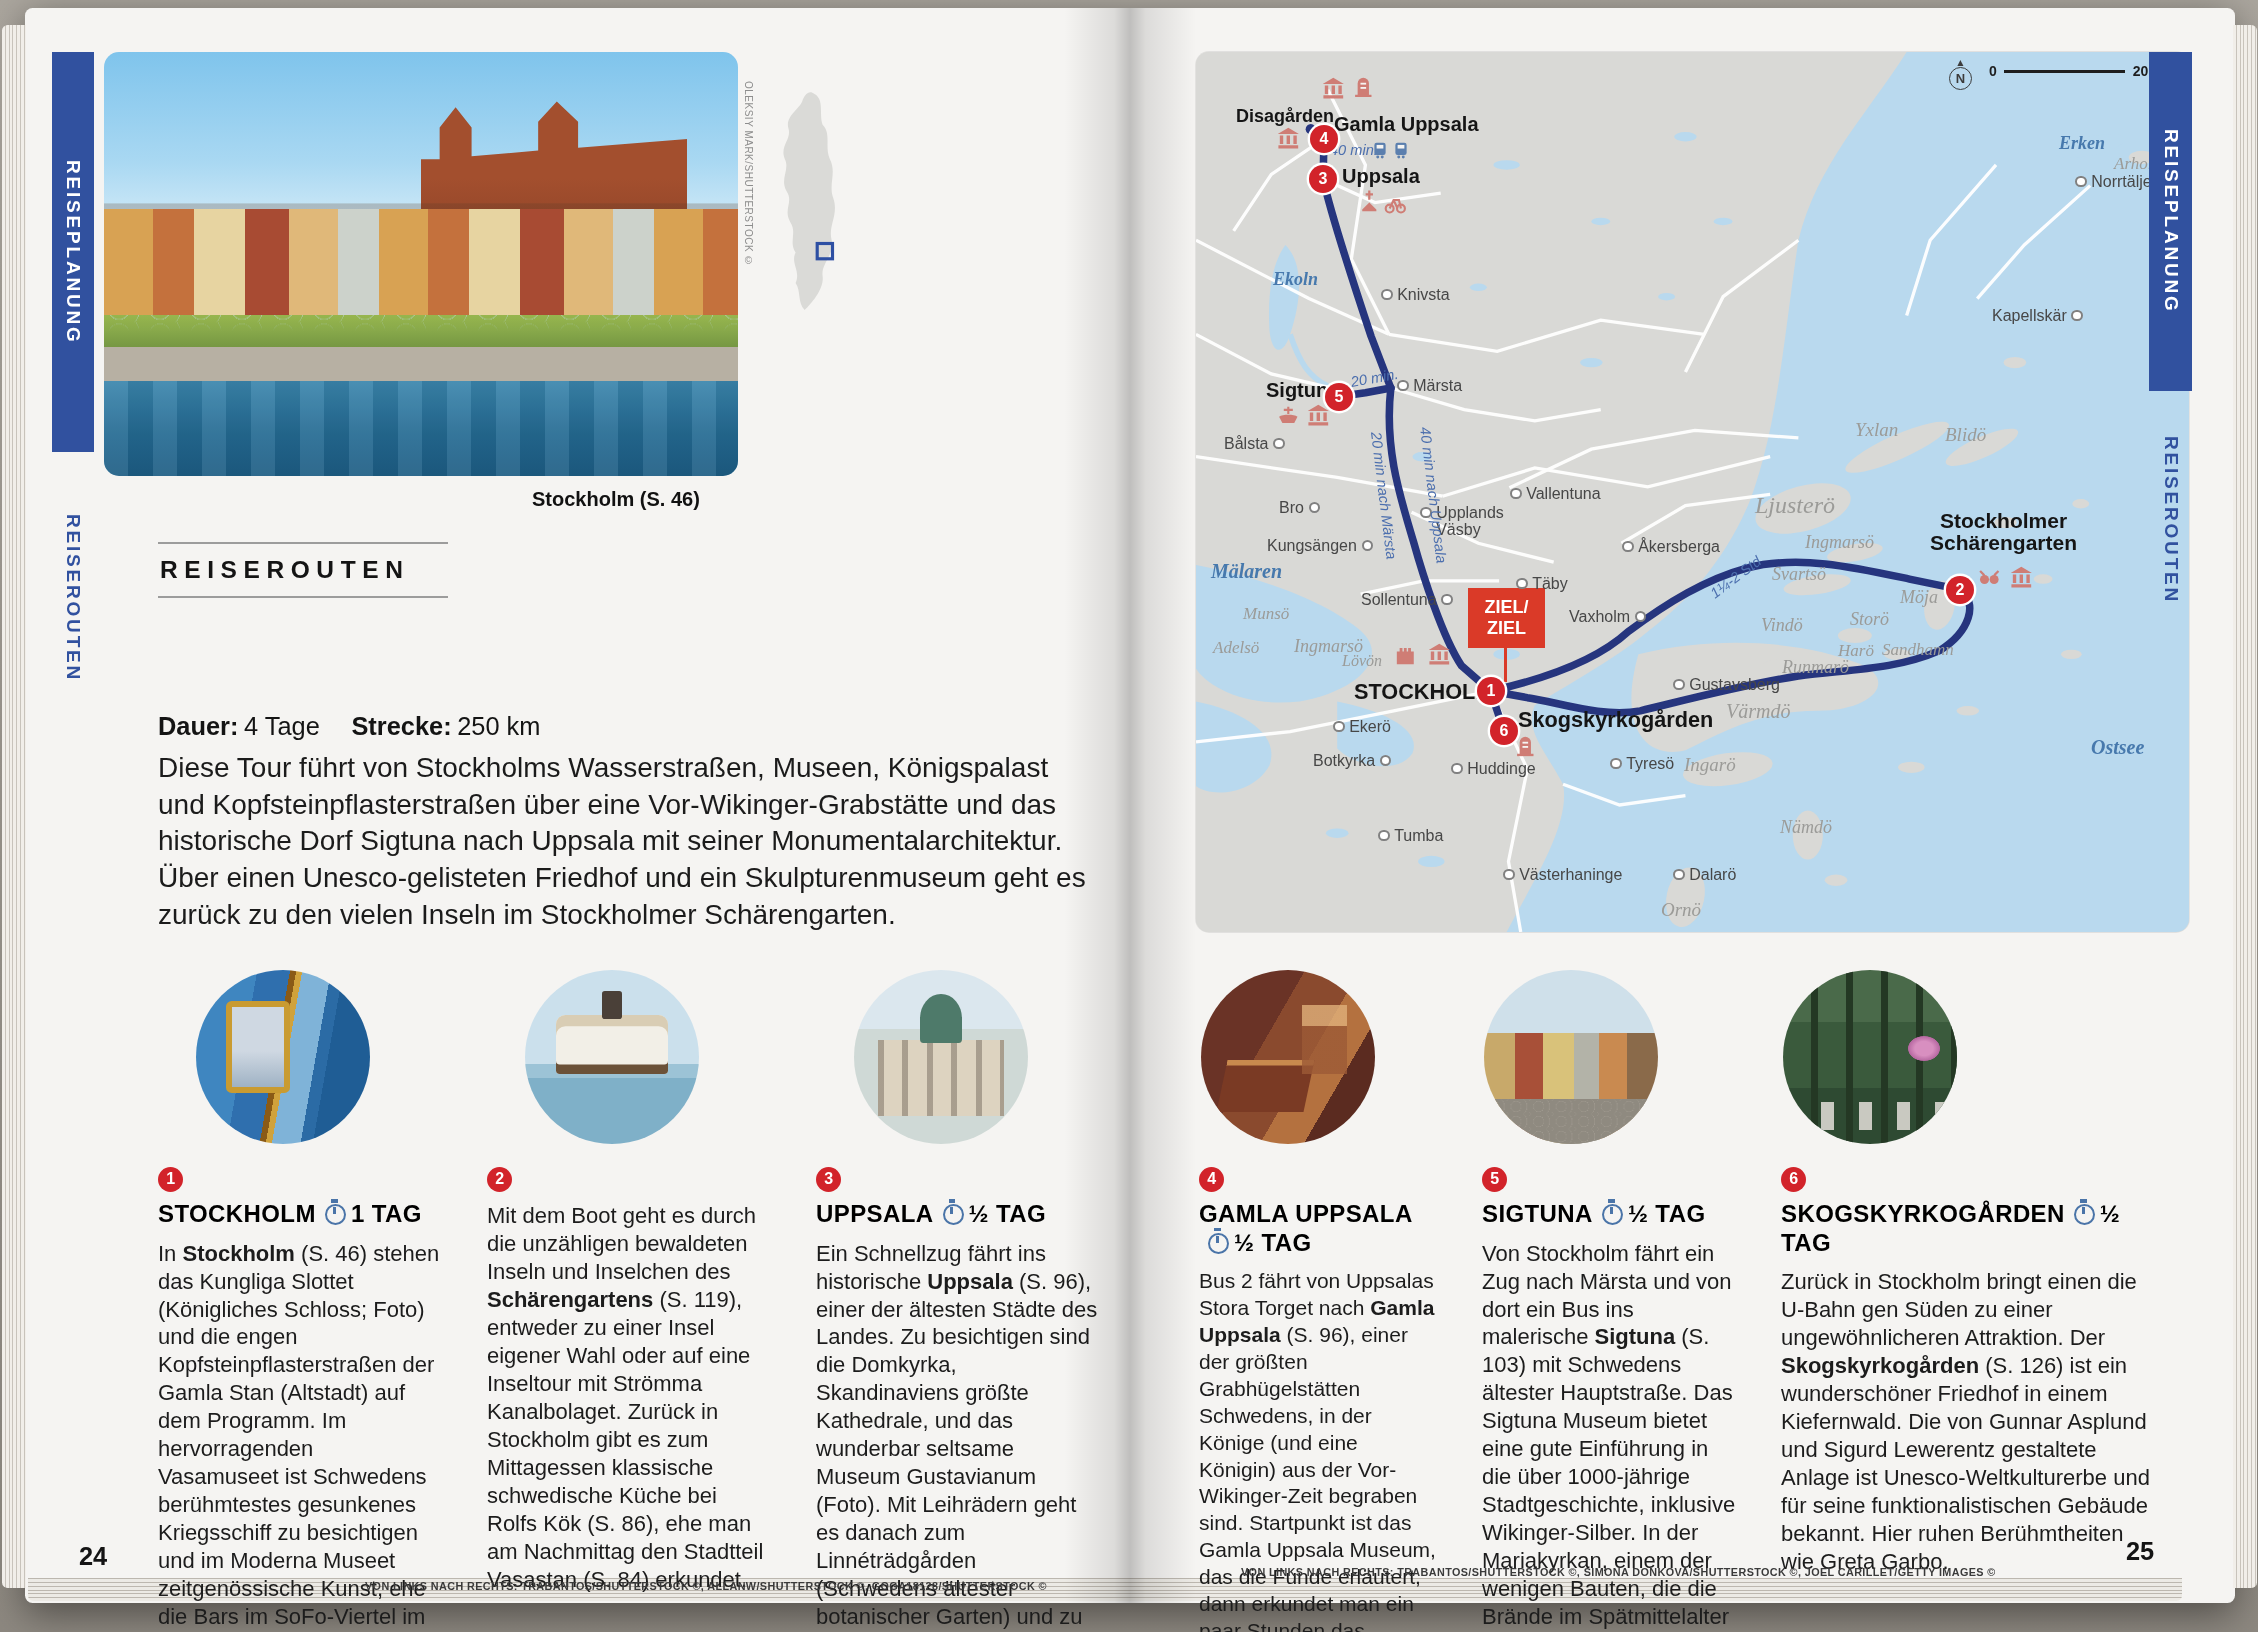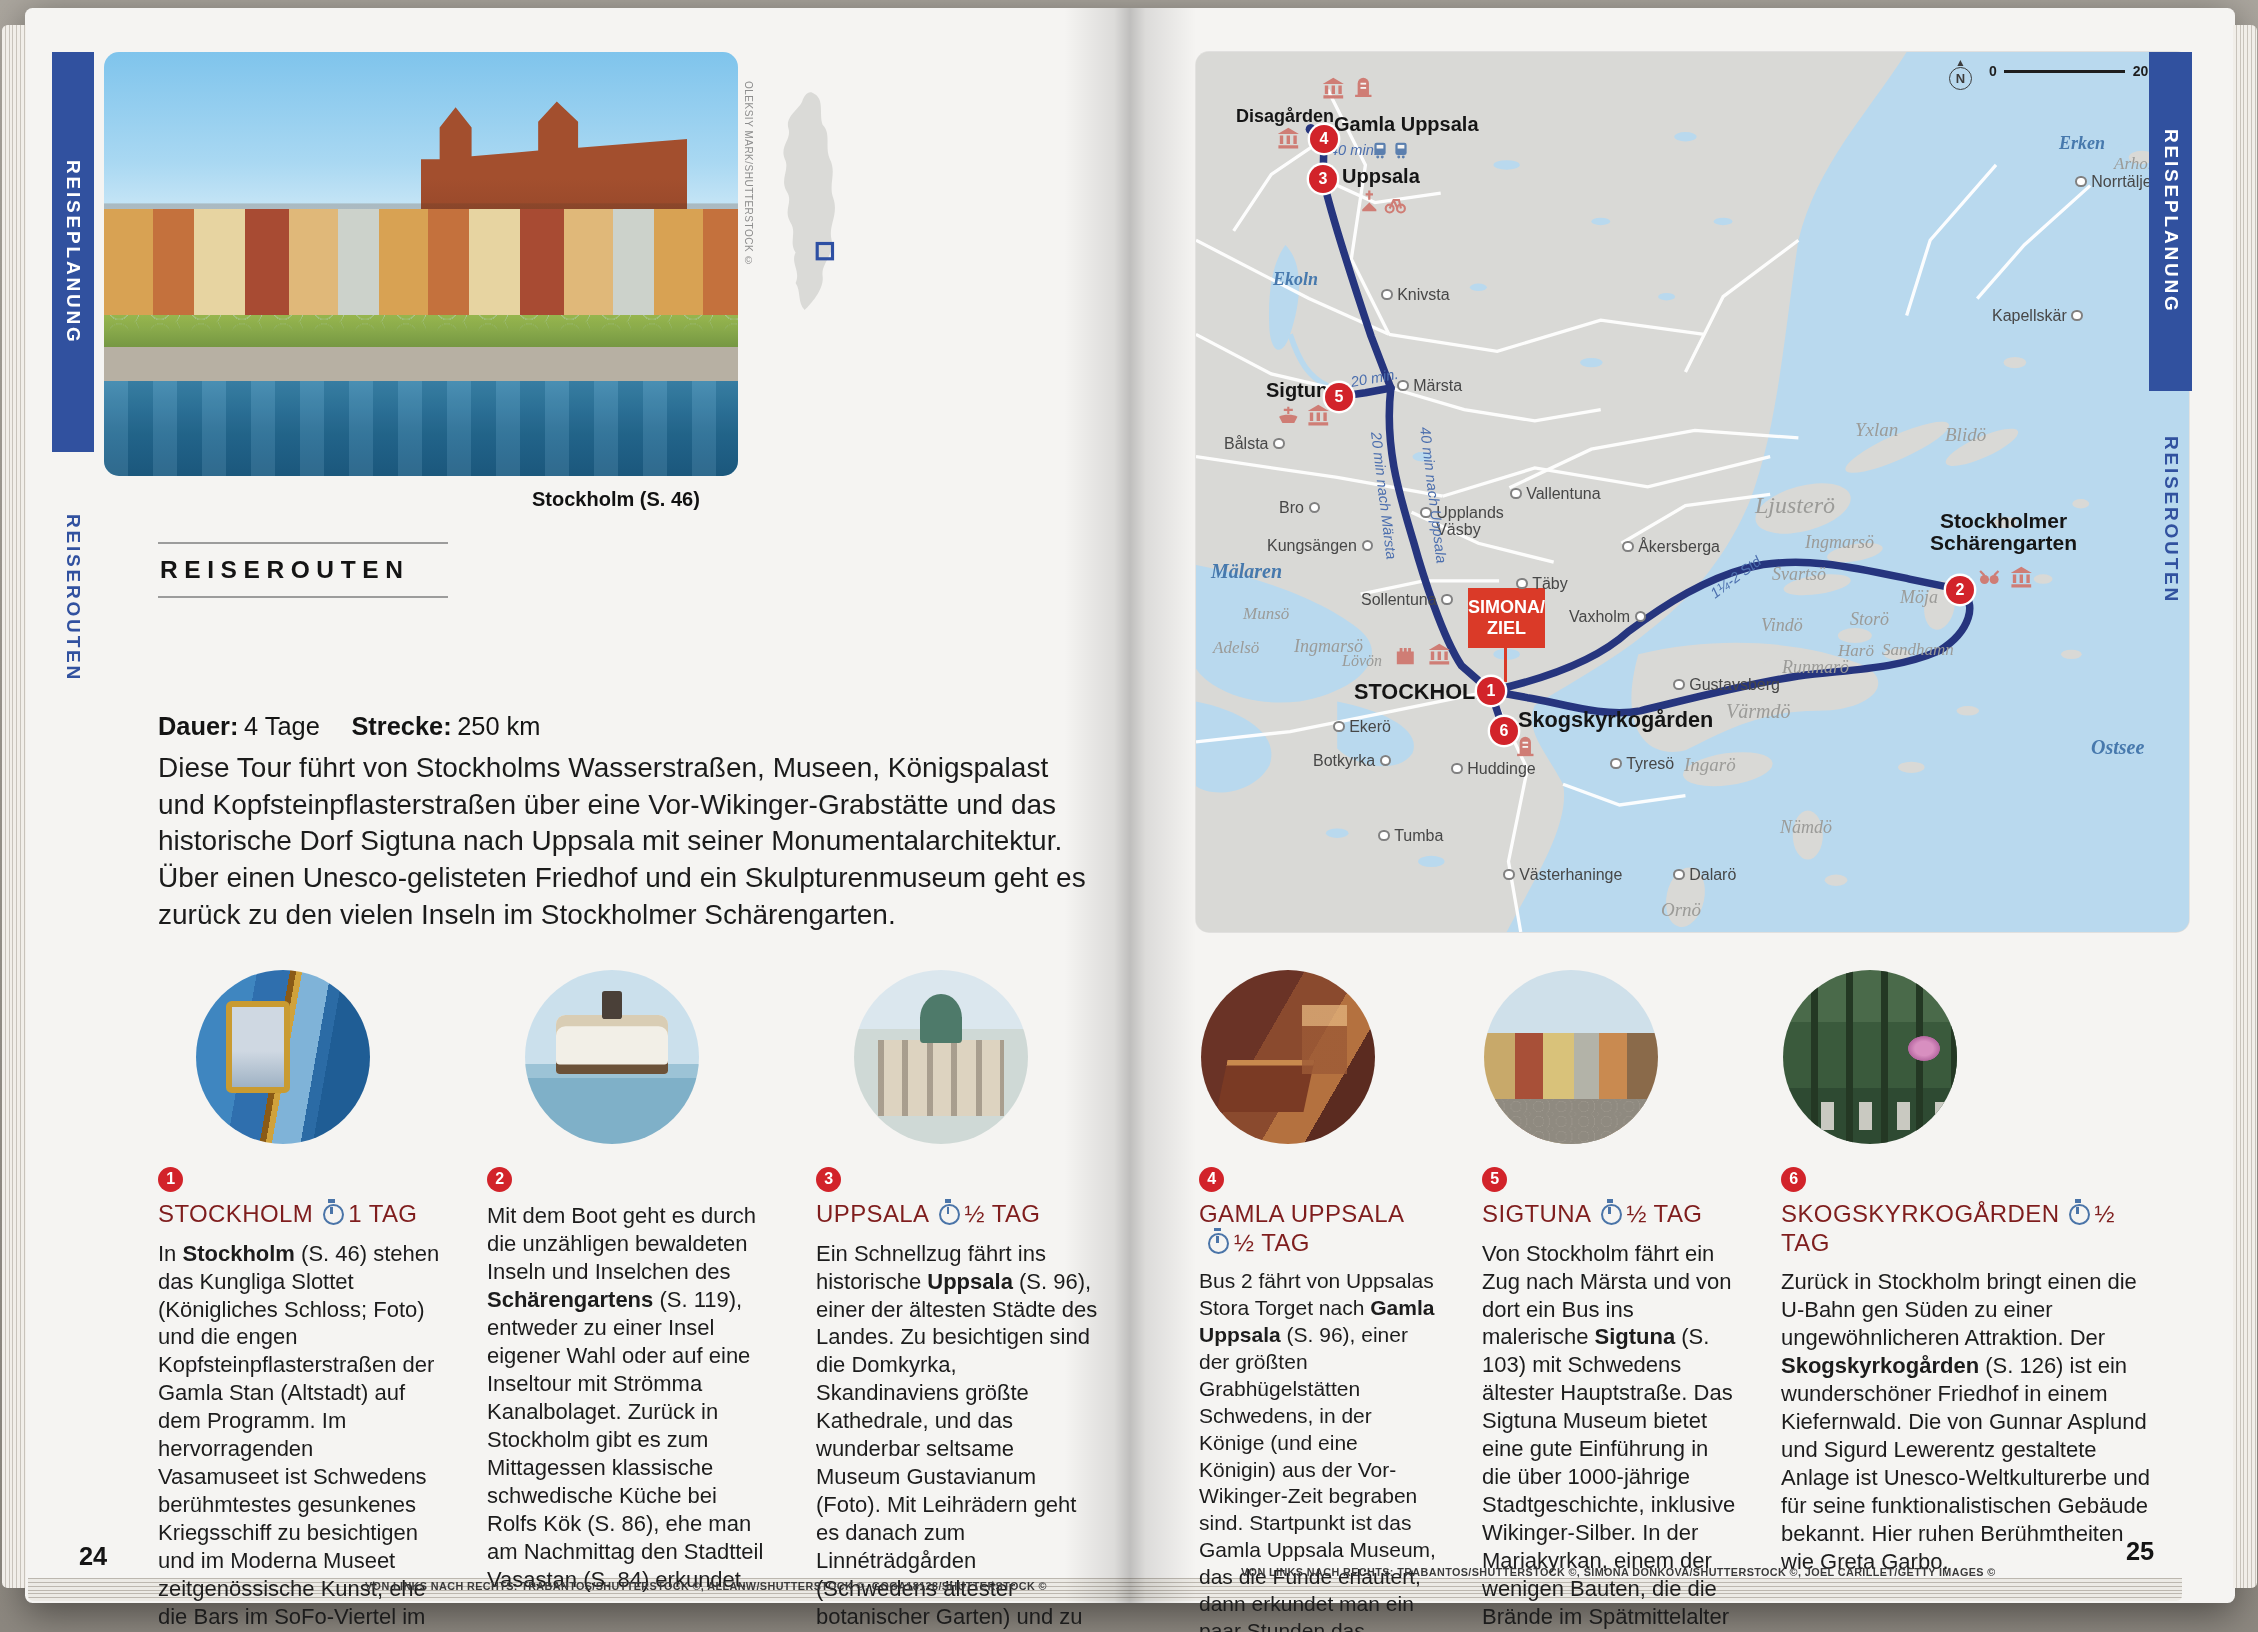--- a/index.html
+++ b/index.html
@@ -64,21 +64,21 @@
 
   
   .cols{top:970px;display:grid;}
   .cols-left{left:158px;grid-template-columns:282px 282px 282px;column-gap:47px;}
   .cols-right{left:1199px;grid-template-columns:240px 256px 377px;column-gap:43px;}
   .photo{width:174px;height:174px;border-radius:50%;position:relative;overflow:hidden;flex:none;}
   .cols-left .photo{margin-left:38px;}
   .cols-right .photo{margin-left:1.9px;}
   .badge{width:25.4px;height:25.4px;border-radius:50%;background:#d2232a;color:#fff;font-weight:700;
          font-size:16px;display:flex;align-items:center;justify-content:center;margin:22.6px 0 8.5px;}
-  .stop h3{font-size:24px;font-weight:400;letter-spacing:0.4px;line-height:1.2;color:#7f1d1d;margin:0;}
+  .stop h3{font-size:24px;font-weight:700;letter-spacing:0.4px;line-height:1.2;color:#000000;margin:0;}
   .sw{display:inline-block;width:17px;height:17px;border:2.8px solid #4a74a8;border-radius:50%;
       position:relative;vertical-align:-2.8px;margin:0 4.7px 0 9.4px;}
   .sw::before{content:'';position:absolute;top:-7.5px;left:3.8px;width:6.6px;height:3.8px;background:#4a74a8;}
   .sw::after{content:'';position:absolute;left:5.6px;top:0.9px;width:2.8px;height:6.6px;background:#4a74a8;}
   .stop-body{margin-top:10.4px;font-size:22px;line-height:1.27;color:#1c1c1c;}
   .stop-body.small{font-size:21px;line-height:1.28;}
 
   
   .p1{background:linear-gradient(100deg,#3f86c0 0 30%,#2f6fae 30% 46%,#8a5a16 46% 49%,#d0a23c 49% 52%,#7fb3d8 52% 66%,#2b6ba5 66% 72%,#1f5d95 72% 100%);}
   .p1::before{content:'';position:absolute;left:17%;top:18%;width:30%;height:46%;
@@ -346,21 +346,21 @@
       <g stroke="#26357e" fill="none" stroke-linecap="round" stroke-linejoin="round">
         <path stroke-width="8" d="M122,82 L136,92 L135,135 C145,178 166,242 186,302 L207,357"></path>
         <path stroke-width="8" d="M207,357 L180,362 L152,366"></path>
         <path stroke-width="8" d="M207,357 C200,420 216,470 231,520 C241,556 262,622 282,652 L313,679"></path>
         <path stroke-width="8" d="M313,679 L327,721"></path>
         <path stroke-width="8" d="M313,679 C362,668 422,650 459,616 C502,584 542,560 586,548 C642,534 702,548 758,560 L811,571 C832,585 822,616 790,636 C742,657 690,656 640,663 C582,672 522,688 472,700 C432,708 382,690 352,686 L313,679"></path>
       </g>
       <circle cx="122" cy="82" r="5.5" fill="#26357e"></circle>
     </svg>
     <div id="map-overlay">
-      <div class="start-box">SIMONA/
+      <div class="start-box">ZIEL/
 ZIEL</div>
       <div class="start-line"></div>
       <div class="map-north">
         <span class="n-arrow">▲</span>
         <span class="n-ring">
             <span>N</span>
           </span>
       </div>
       <div class="map-scale">
         <span>0</span>

